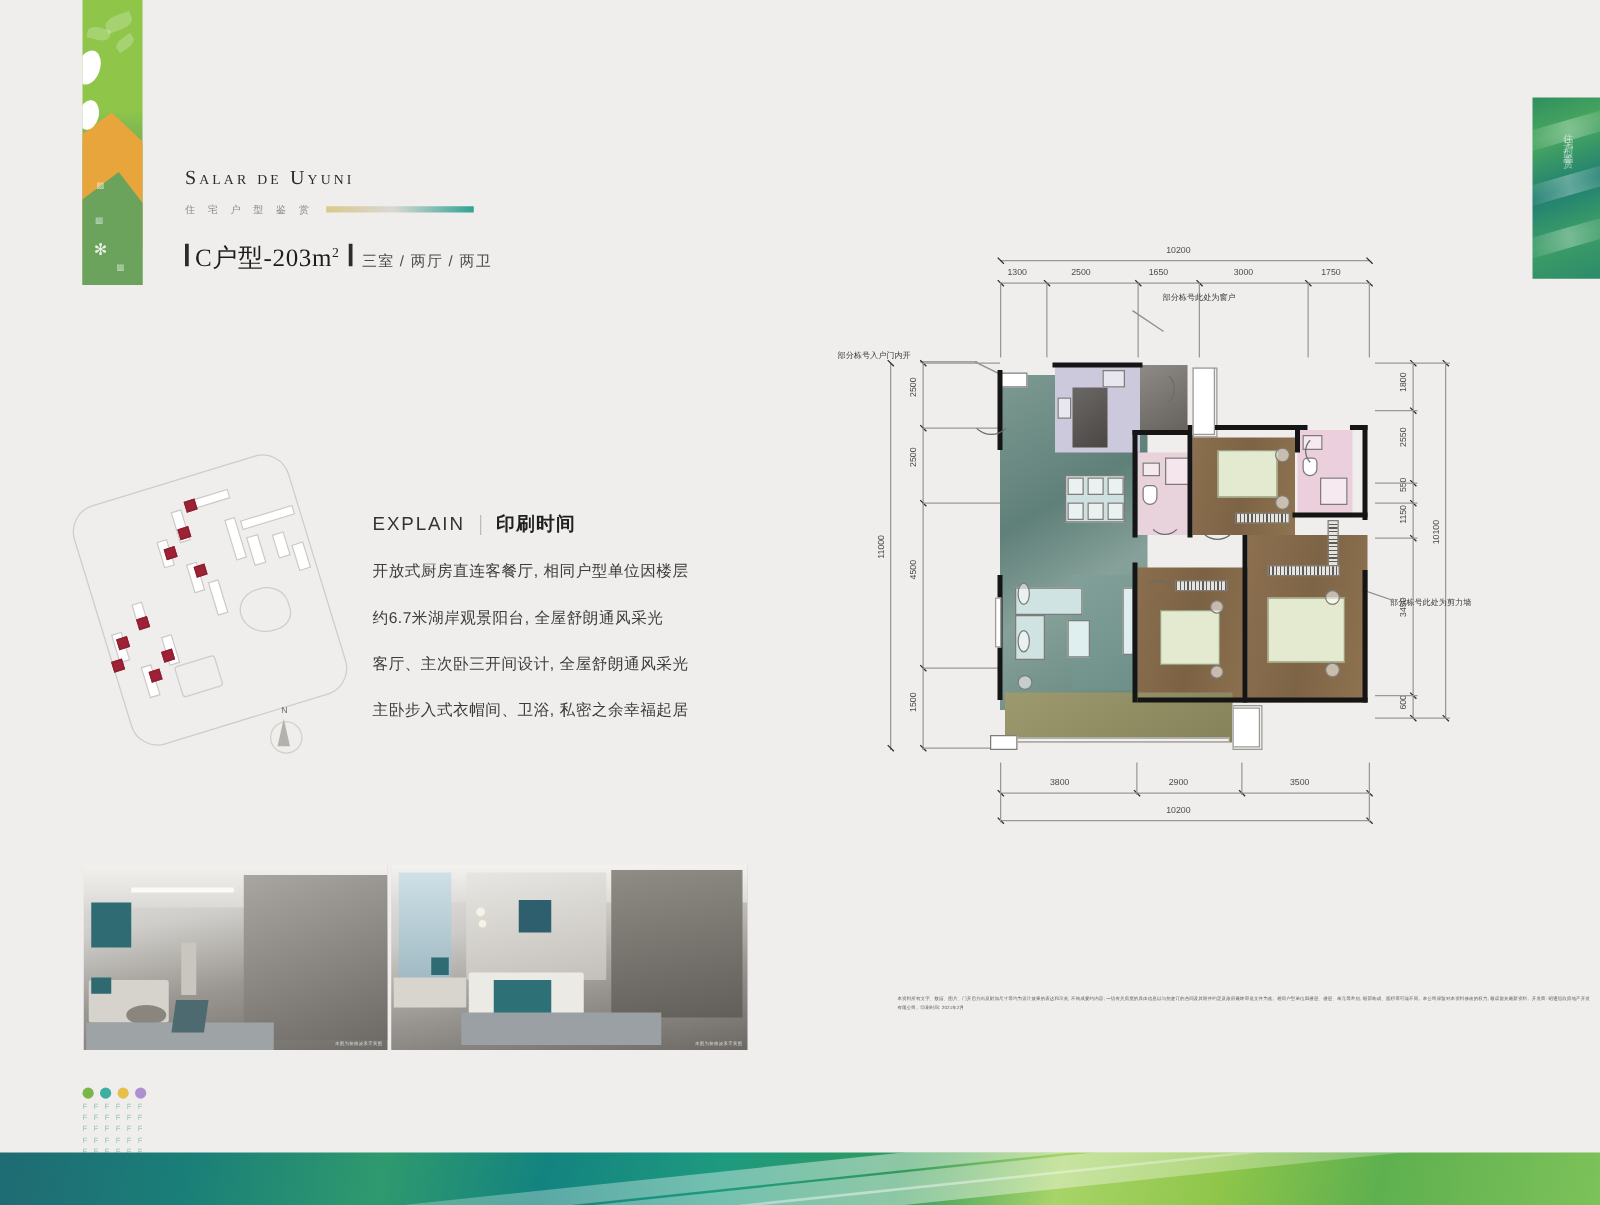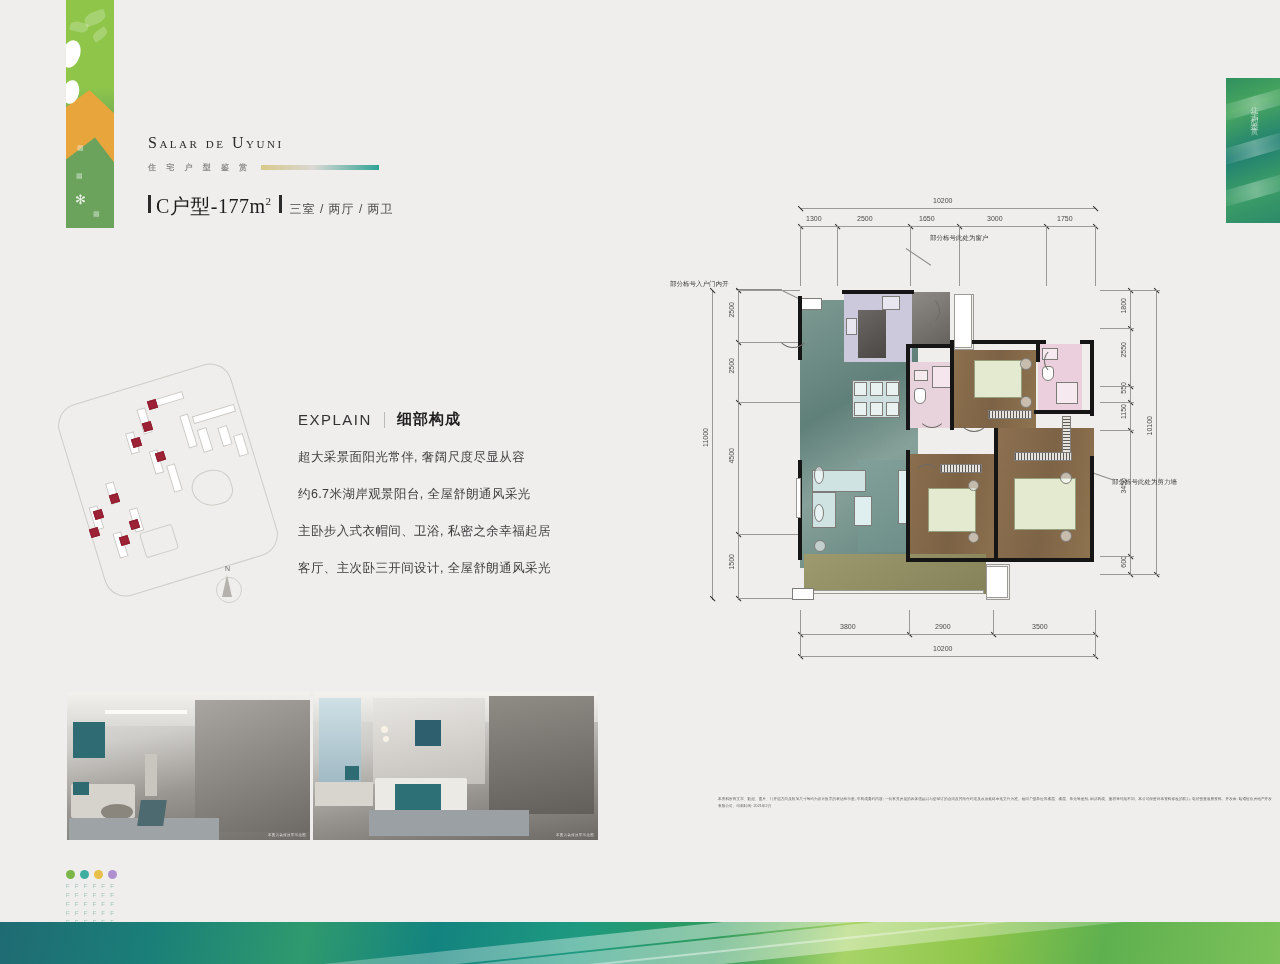--- a/index.html
+++ b/index.html
@@ -56,21 +56,21 @@
   }
 
   
   .hdr { position: absolute; left: 148px; top: 134px; }
   .hdr-title {
     font-family: "Liberation Serif", serif;
     font-size: 16px; letter-spacing: 2.5px; color: #2b2b2b;
     font-variant: small-caps;
   }
   .hdr-sub-row { display: flex; align-items: center; margin-top: 10px; }
-  .hdr-sub { font-size: 8px; letter-spacing: 4px; color: #8a8a88; font-weight: bold; }
+  .hdr-sub { font-size: 8px; letter-spacing: 4px; color: #8a8a88; }
   .hdr-gradbar {
     width: 118px; height: 5px; margin-left: 10px;
     background: linear-gradient(90deg,#d8c98a 0%,#d9d8d4 45%,#2fa394 100%);
   }
   .hdr-type-row { display: flex; align-items: baseline; margin-top: 20px; }
   .bar-mark { width: 3px; height: 18px; background: #2b2b2b; margin-right: 5px; }
   .bar-mark.r { margin-left: 7px; margin-right: 8px; }
   .hdr-type {
     font-family: "Liberation Serif", serif;
     font-size: 20px; color: #1d1d1d; letter-spacing: .5px;
@@ -206,21 +206,21 @@
 </div>
 
 <div class="hdr">
   <div class="hdr-title">Salar de Uyuni</div>
   <div class="hdr-sub-row">
     <span class="hdr-sub">住 宅 户 型 鉴 赏</span>
     <span class="hdr-gradbar"></span>
   </div>
   <div class="hdr-type-row">
     <span class="bar-mark"></span>
-    <span class="hdr-type"><span>C户型-177m</span><sup>2</sup></span>
+    <span class="hdr-type"><span>C户型-203m</span><sup>2</sup></span>
     <span class="bar-mark r"></span>
     <span class="hdr-rooms">三室 / 两厅 / 两卫</span>
   </div>
 </div>
 
 <div class="siteplan">
   <div class="sp-outline"></div>
 
   <div class="sp-blk" style="left:84px;top:24px;width:36px;height:8px;transform:rotate(-17deg);"></div>
   <div class="sp-blk red" style="left:84px;top:28px;width:9px;height:9px;transform:rotate(-17deg);"></div>
@@ -255,26 +255,26 @@
     <div class="n">N</div>
     <div class="sp-ring"></div>
     <div class="sp-needle"></div>
   </div>
 </div>
 
 <div class="explain">
   <div class="ex-head">
     <span class="ex-en">EXPLAIN</span>
     <span class="ex-div"></span>
-    <span class="ex-cn">细部构成</span>
-  </div>
-  <div class="ex-line">超大采景面阳光常伴, 奢阔尺度尽显从容</div>
+    <span class="ex-cn">印刷时间</span>
+  </div>
+  <div class="ex-line">开放式厨房直连客餐厅, 相同户型单位因楼层</div>
   <div class="ex-line">约6.7米湖岸观景阳台, 全屋舒朗通风采光</div>
+  <div class="ex-line">客厅、主次卧三开间设计, 全屋舒朗通风采光</div>
   <div class="ex-line">主卧步入式衣帽间、卫浴, 私密之余幸福起居</div>
-  <div class="ex-line">客厅、主次卧三开间设计, 全屋舒朗通风采光</div>
 </div>
 
 <div class="photos">
   <div class="photo ph1">
     <div class="pe" style="left:0;top:0;width:243px;height:34px;background:linear-gradient(180deg,#f2f1ee,#dcdad6);"></div>
     <div class="pe" style="left:38px;top:18px;width:82px;height:4px;background:#fbfaf6;"></div>
     <div class="pe" style="left:128px;top:8px;width:115px;height:132px;background:linear-gradient(160deg,#a9a6a1,#6e6b67);"></div>
     <div class="pe" style="left:6px;top:30px;width:32px;height:36px;background:#2f6b72;"></div>
     <div class="pe" style="left:4px;top:92px;width:64px;height:34px;background:#d6d3cd;border-radius:2px;"></div>
     <div class="pe" style="left:6px;top:90px;width:16px;height:13px;background:#2e6a70;"></div>

